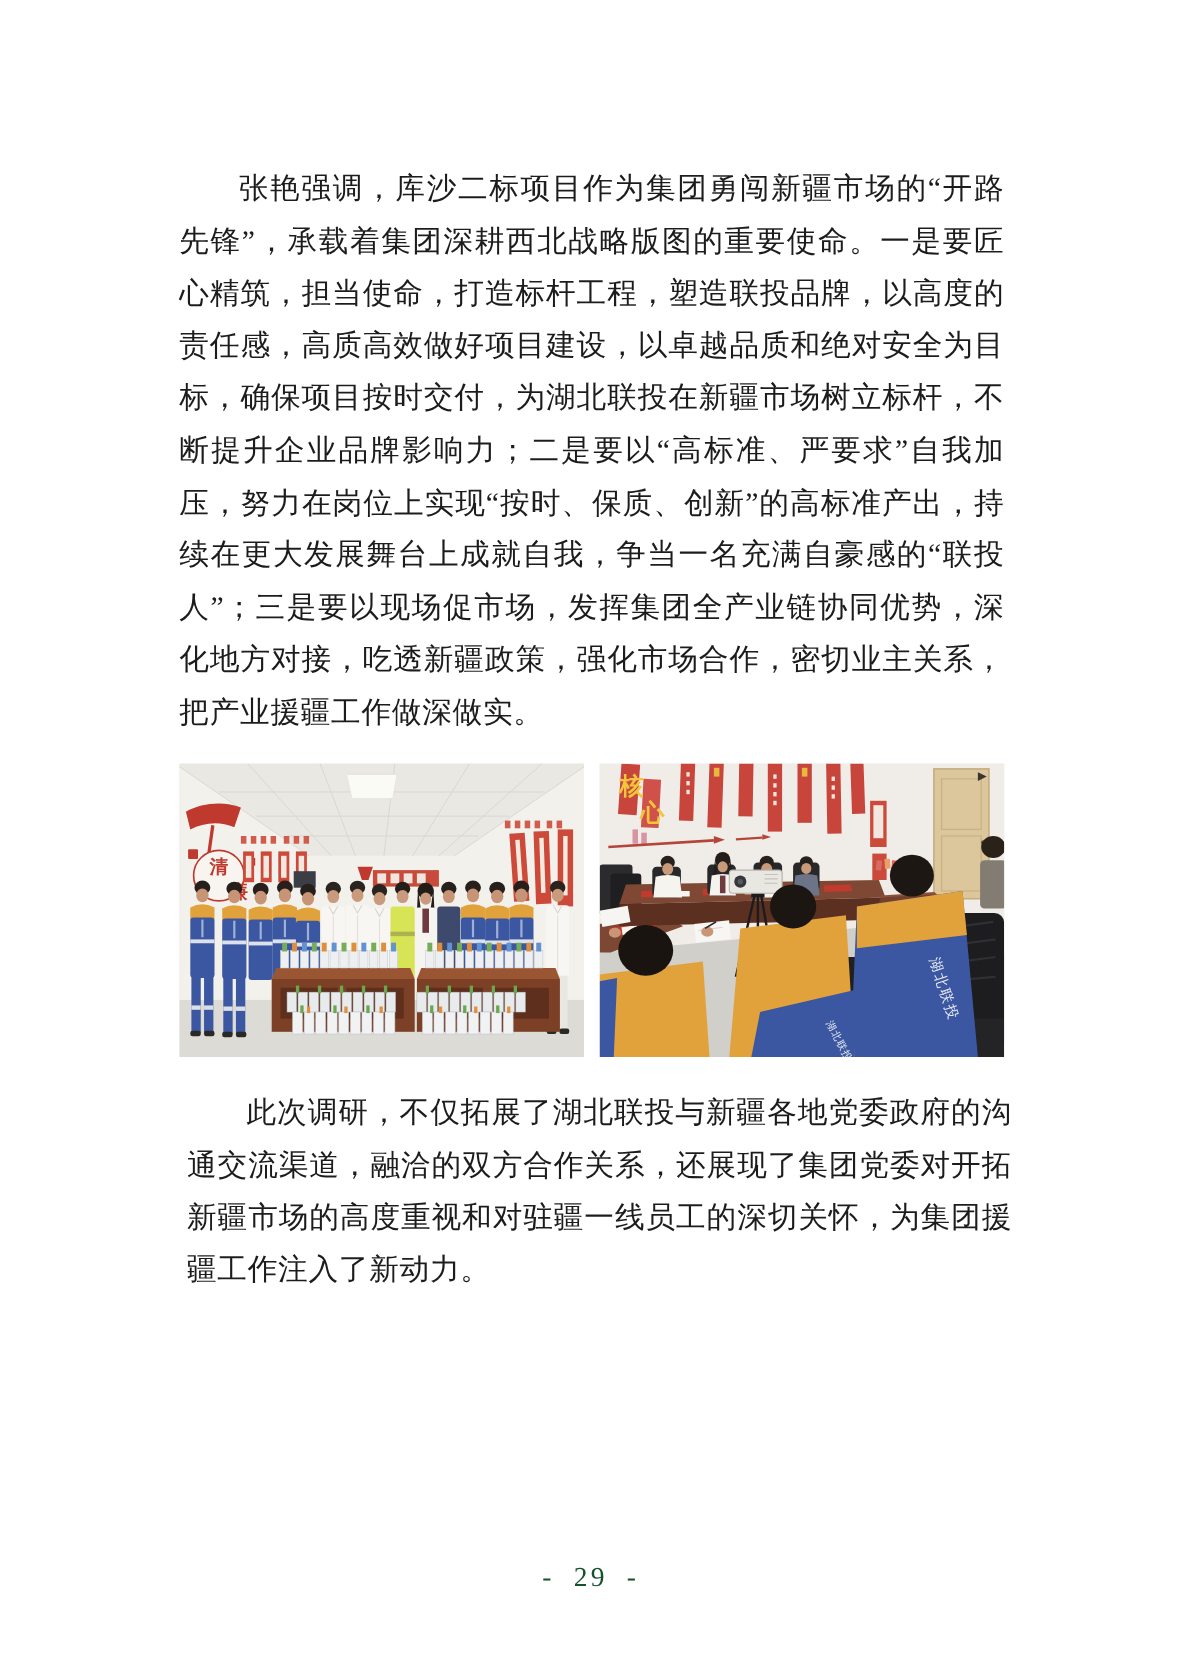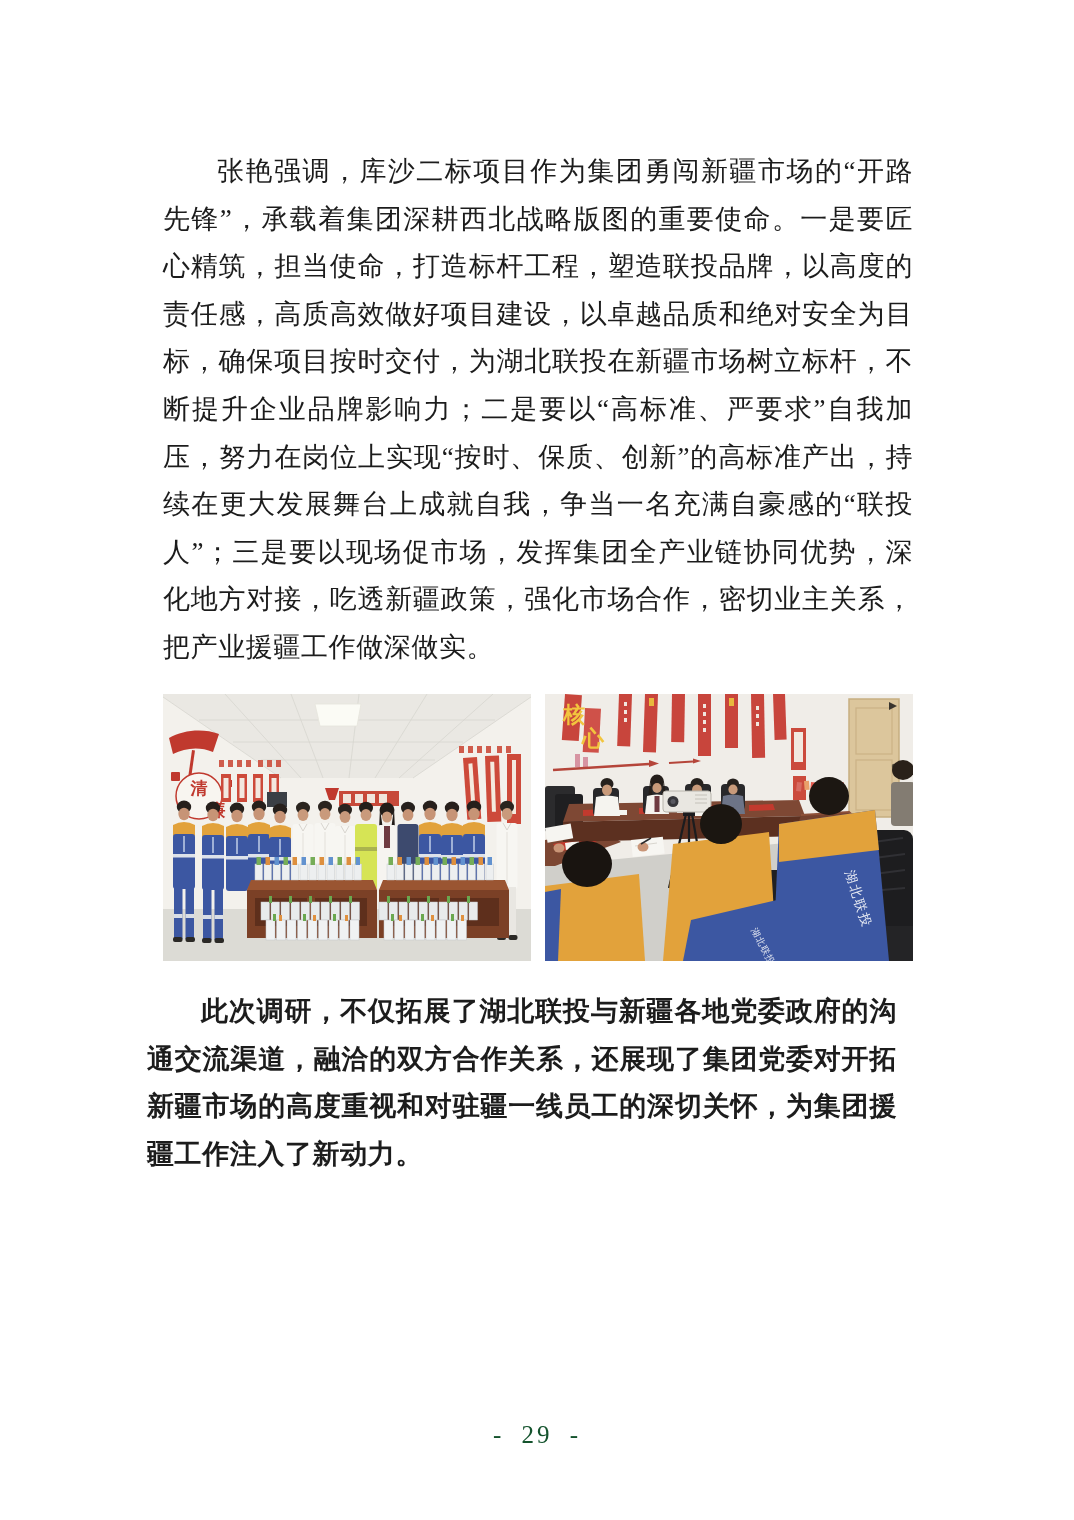--- a/index.html
+++ b/index.html
@@ -2,21 +2,21 @@
 <html><head>
 <meta charset="utf-8">
 <style>
   html,body{margin:0;padding:0;background:#ffffff;}
   .page{position:relative;width:1074px;height:1520px;background:#ffffff;overflow:hidden;
         margin:11px auto;font-family:"Liberation Serif","DejaVu Serif",serif;color:#1c1c1c;}
   .para{position:absolute;left:163px;width:750px;margin:0;
         font-size:27px;line-height:47.6px;letter-spacing:0.6px;
         text-align:justify;text-indent:2em;}
   #para-1{top:137px;}
-  .para-block{position:absolute;top:977px;left:147px;width:750px;font-weight:bold;}
+  .para-block{position:absolute;top:977px;left:170px;width:750px;}
   .para-block p{margin:0;font-size:27px;line-height:47.6px;letter-spacing:0.6px;
         text-align:justify;text-indent:2em;}
   .photo-row{position:absolute;top:683px;left:163px;width:750px;height:267px;
         display:flex;gap:14px;}
   .photo-row figure{margin:0;width:368px;height:267px;overflow:hidden;background:#eee;}
   .photo-row svg{display:block;width:368px;height:267px;}
   .footer{position:absolute;top:1410px;left:0;width:100%;text-align:center;
         font-size:25px;letter-spacing:3px;word-spacing:8px;color:#14532d;}
   svg text{font-family:"Liberation Sans","DejaVu Sans",sans-serif;}
 </style>

